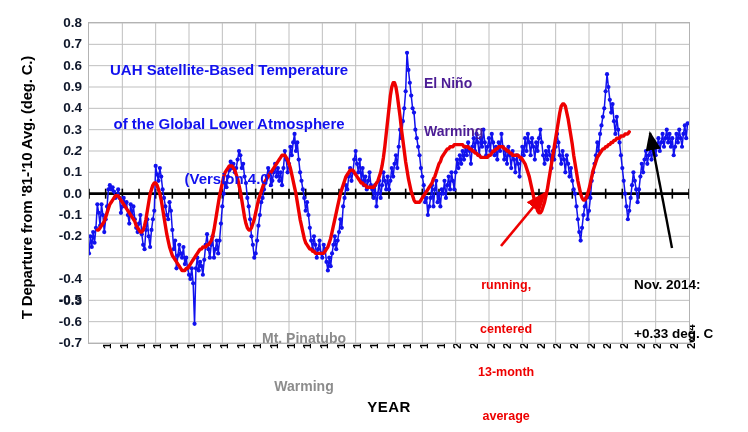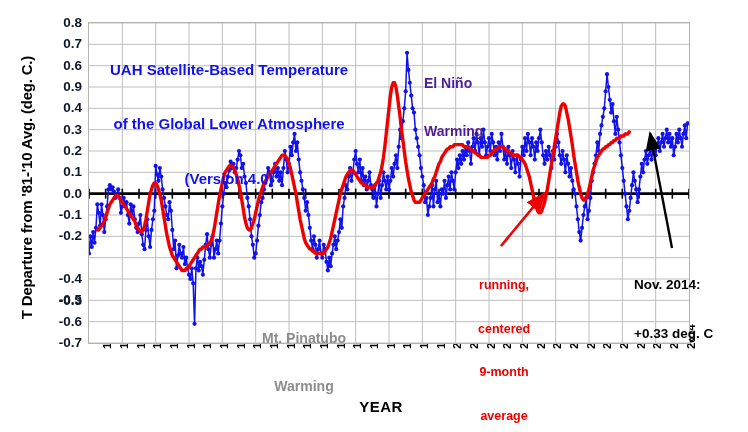--- a/index.html
+++ b/index.html
@@ -27,21 +27,21 @@
     text-align: center;
     transform: rotate(-90deg);
     font-size: 15px;
     font-weight: bold;
     color: #000000;
     letter-spacing: -0.2px;
     white-space: nowrap;
   }
   #xlabel {
     position: absolute;
-    left: 80px;
+    left: 88px;
     top: 398px;
     width: 602px;
     text-align: center;
     font-size: 15px;
     font-weight: bold;
     color: #000000;
     letter-spacing: 0.5px;
   }
 
   
@@ -165,21 +165,21 @@
   <div id="ylabel">T Departure from '81-'10 Avg. (deg. C.)</div>
   <div id="xlabel">YEAR</div>
 
   <div id="yticks">
       <div class="ytick" style="top: 22px;">0.8</div>
       <div class="ytick" style="top: 43.3333px;">0.7</div>
       <div class="ytick" style="top: 64.6667px;">0.6</div>
       <div class="ytick" style="top: 86px;">0.9</div>
       <div class="ytick" style="top: 107.333px;">0.4</div>
       <div class="ytick" style="top: 128.667px;">0.3</div>
-      <div class="ytick" style="top: 150px;">0.2</div>
+      <div class="ytick" style="top: 150px; font-style: italic;">0.2</div>
       <div class="ytick" style="top: 171.333px;">0.1</div>
       <div class="ytick" style="top: 192.667px;">0.0</div>
       <div class="ytick" style="top: 214px;">-0.1</div>
       <div class="ytick" style="top: 235.333px;">-0.2</div>
       <div class="ytick" style="top: 256.667px; margin-top: 43px;">-0.3</div>
       <div class="ytick" style="top: 278px;">-0.4</div>
       <div class="ytick" style="top: 299.333px;">-0.5</div>
       <div class="ytick" style="top: 320.667px;">-0.6</div>
       <div class="ytick" style="top: 342px;">-0.7</div>
     </div>
@@ -756,21 +756,21 @@
   </div>
 
   <div class="anno" id="pinatubo-anno">
     <div>Mt. Pinatubo</div>
     <div>Warming</div>
   </div>
 
   <div class="anno" id="running-anno">
     <div>running,</div>
     <div>centered</div>
-    <div>9-month</div>
+    <div>13-month</div>
     <div>average</div>
   </div>
 
   <div class="anno" id="nov2014-anno">
     <div>Nov. 2014:</div>
     <div>+0.33 deg. C</div>
   </div>
 
 </div>
 

